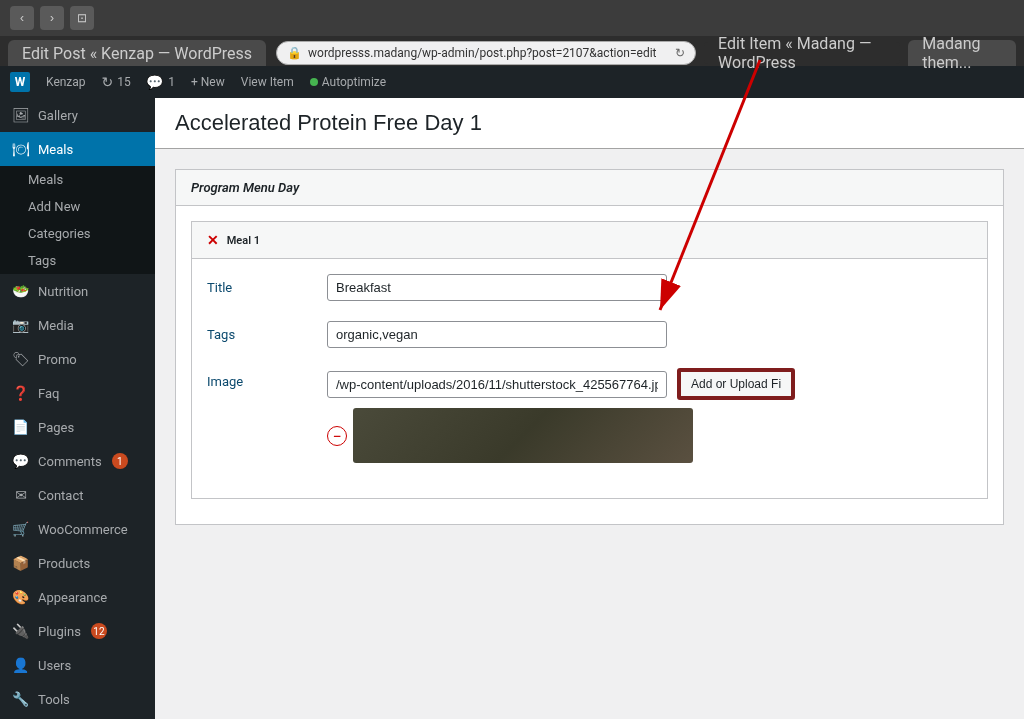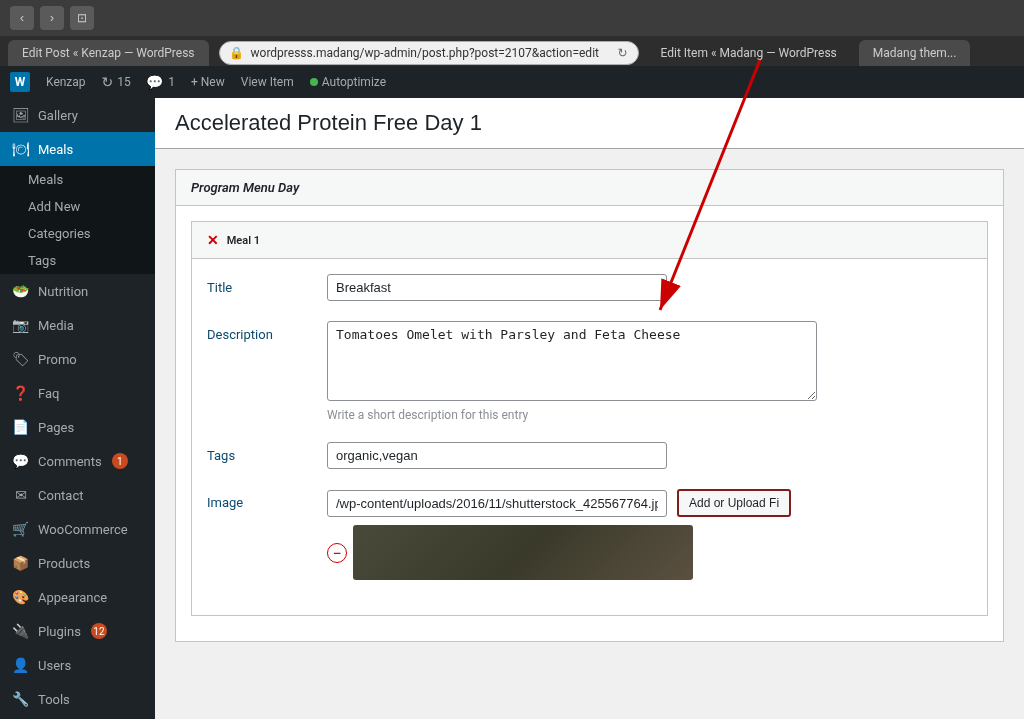--- a/index.html
+++ b/index.html
@@ -3,21 +3,21 @@
   <meta charset="utf-8">
   <style>
     * { margin: 0; padding: 0; box-sizing: border-box; }
     body { font-family: -apple-system, BlinkMacSystemFont, "Segoe UI", Roboto, sans-serif; font-size: 13px; background: #f0f0f1; }
 
     
     .browser-chrome { background: #3c3c3c; height: 36px; display: flex; align-items: center; padding: 0 10px; gap: 8px; }
     .browser-buttons { display: flex; gap: 6px; }
     .browser-btn { width: 24px; height: 24px; border-radius: 4px; background: #5a5a5a; border: none; cursor: pointer; display: flex; align-items: center; justify-content: center; color: #ccc; font-size: 12px; }
     .browser-tab-bar { background: #2d2d2d; height: 30px; display: flex; align-items: flex-end; padding: 0 8px; gap: 2px; }
-    .browser-tab { background: #f0f0f1; height: 26px; padding: 0 14px; border-radius: 6px 6px 0 0; font-size: 12px; display: flex; align-items: center; color: #333; }
+    .browser-tab { background: #f0f0f1; height: 26px; padding: 0 14px; border-radius: 6px 6px 0 0; font-size: 16px; display: flex; align-items: center; color: #333; }
     .browser-tab.active { background: #f0f0f1; }
     .browser-tab.inactive { background: #4a4a4a; color: #ccc; }
 
     
     .wp-admin-bar { background: #1d2327; height: 32px; display: flex; align-items: center; padding: 0 10px; gap: 16px; color: #a7aaad; font-size: 12px; }
     .wp-admin-bar-item { display: flex; align-items: center; gap: 4px; cursor: pointer; }
     .wp-site-logo { width: 20px; height: 20px; background: #0073aa; border-radius: 2px; display: flex; align-items: center; justify-content: center; color: white; font-weight: bold; font-size: 12px; }
     .autoptimize-dot { width: 8px; height: 8px; background: #46b450; border-radius: 50%; }
 
     
@@ -49,21 +49,21 @@
     .meal-title { font-size: 11px; font-weight: 600; color: #1d2327; }
     .meal-body { padding: 15px; }
     .meal-field { display: flex; margin-bottom: 20px; }
     .meal-field-label { width: 120px; font-size: 13px; color: #0c4a6e; padding-top: 6px; flex-shrink: 0; }
     .meal-field-input { flex: 1; }
     .meal-field-input input[type="text"] { width: 100%; max-width: 340px; padding: 5px 8px; border: 1px solid #8c8f94; border-radius: 3px; font-size: 13px; color: #1d2327; background: white; }
     .meal-field-input textarea { width: 100%; max-width: 490px; padding: 5px 8px; border: 1px solid #8c8f94; border-radius: 3px; font-size: 13px; color: #1d2327; background: white; min-height: 80px; resize: vertical; }
     .field-hint { font-size: 12px; color: #8c8f94; margin-top: 4px; }
     .image-field { display: flex; align-items: center; gap: 10px; }
     .image-path-input { flex: 1; max-width: 450px; padding: 5px 8px; border: 1px solid #8c8f94; border-radius: 3px; font-size: 12px; color: #1d2327; background: white; }
-    .add-file-btn { background: #f6f7f7; border: 2px solid #7f1d1d; border-radius: 3px; padding: 5px 10px; font-size: 12px; color: #1d2327; cursor: pointer; white-space: nowrap; }
+    .add-file-btn { background: #f6f7f7; border: 4px solid #7f1d1d; border-radius: 3px; padding: 5px 10px; font-size: 12px; color: #1d2327; cursor: pointer; white-space: nowrap; }
     .remove-image-btn { color: #cc0000; font-size: 16px; cursor: pointer; display: inline-block; width: 20px; height: 20px; text-align: center; line-height: 20px; border-radius: 50%; border: 1px solid #cc0000; }
 
     .comments-badge { background: #ca4a1f; color: white; border-radius: 50%; width: 16px; height: 16px; font-size: 10px; display: inline-flex; align-items: center; justify-content: center; margin-left: 2px; }
   </style>
 </head>
 <body>
 
 <div class="browser-chrome">
   <div class="browser-buttons">
     <button class="browser-btn">‹</button>
@@ -238,29 +238,20 @@
 
               <div class="meal-field">
                 <div class="meal-field-label">
                   <span>Title</span>
                 </div>
                 <div class="meal-field-input">
                   <input type="text" value="Breakfast" style="">
                 </div>
               </div>
 
-              <div class="meal-field">
-                <div class="meal-field-label">
-                  <span>Description</span>
-                </div>
-                <div class="meal-field-input">
-                  <textarea style="">Tomatoes Omelet with Parsley and Feta Cheese</textarea>
-                  <div class="field-hint">Write a short description for this entry</div>
-                </div>
-              </div>
 
               <div class="meal-field">
                 <div class="meal-field-label">
                   <span>Tags</span>
                 </div>
                 <div class="meal-field-input">
                   <input type="text" value="organic,vegan" style="">
                 </div>
               </div>
 

